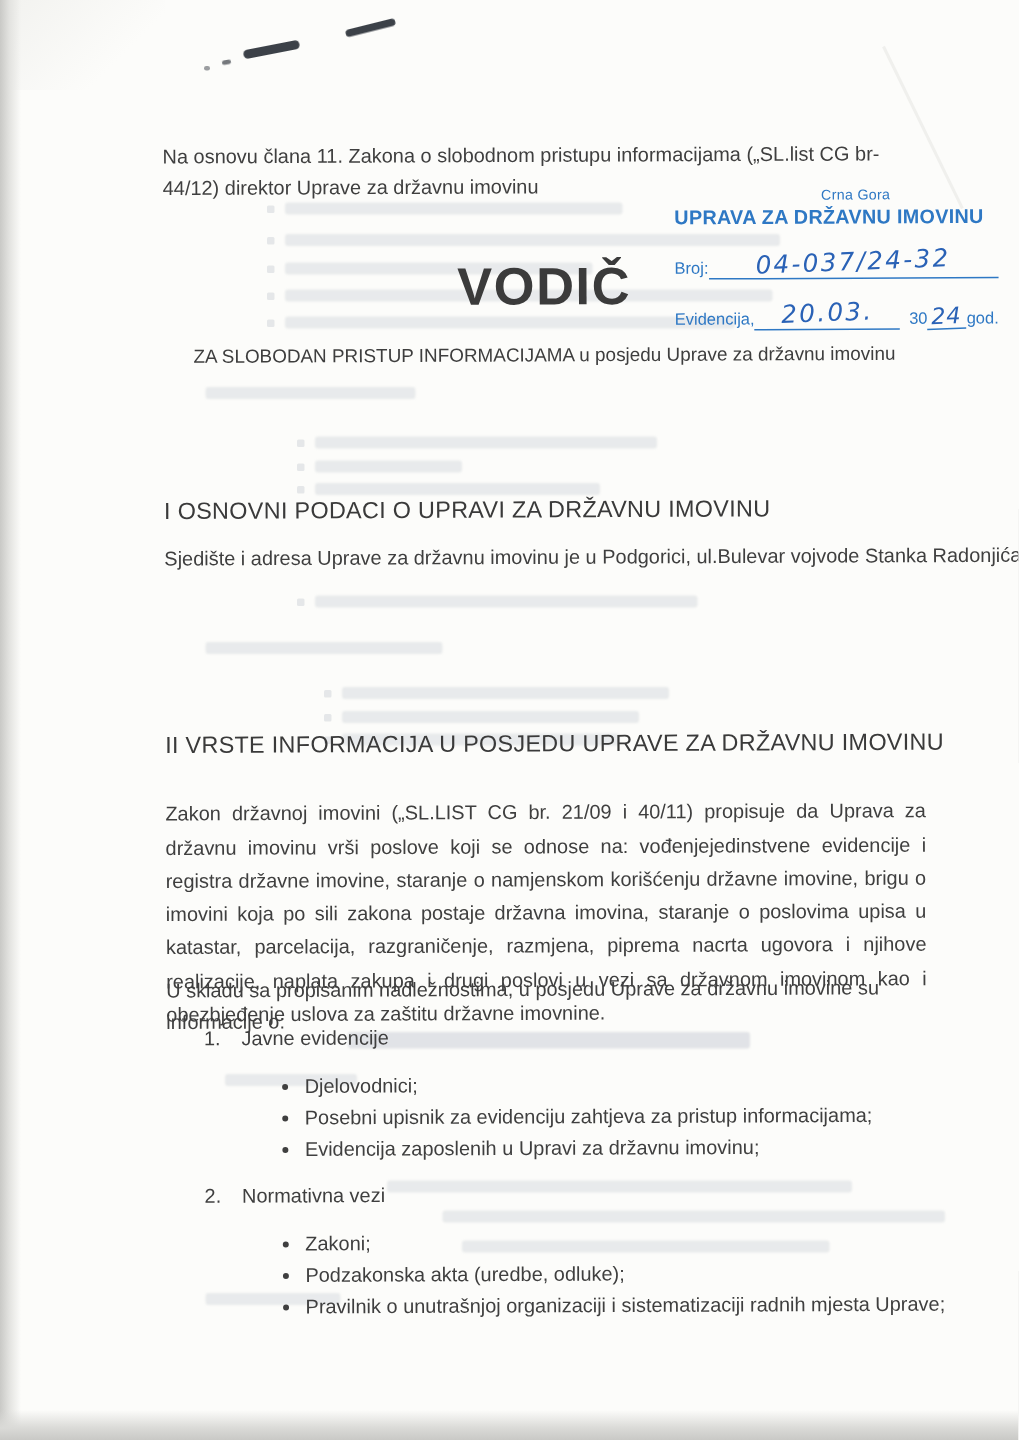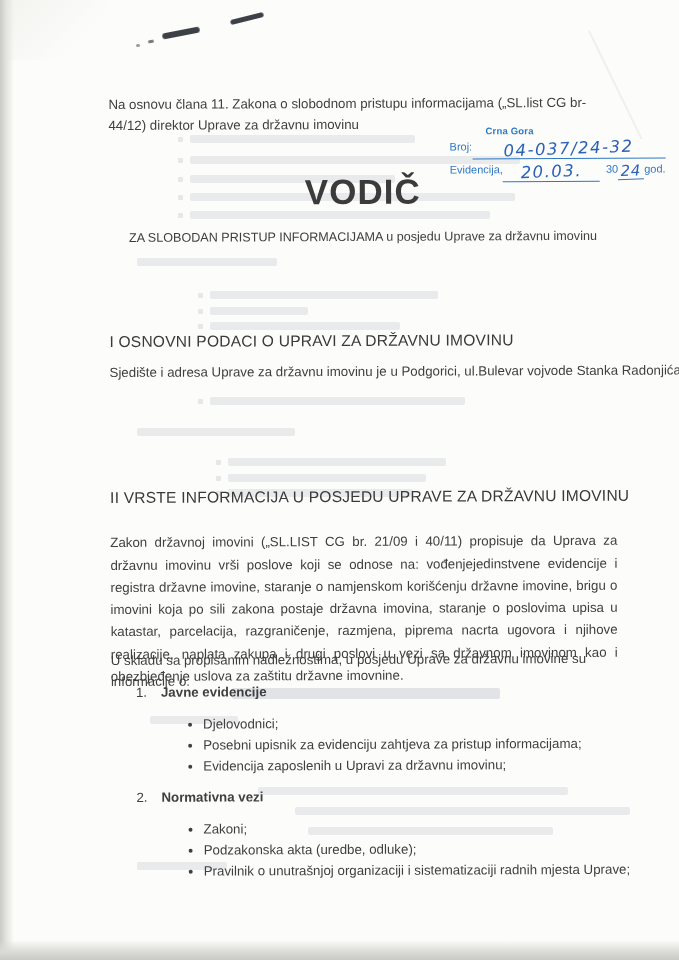--- a/index.html
+++ b/index.html
@@ -49,23 +49,23 @@
 
   .content{position:absolute;left:0;top:0;width:679px;height:960px;transform:rotate(-.25deg);}
 
   .txt{color:#3f3f3f;font-size:13.3px;line-height:21px;}
   .abs{position:absolute;}
 
   .intro{left:110px;top:80px;width:508px;}
 
   
   .stamp{left:451px;top:126px;width:216px;color:var(--stamp-blue);}
-  .stamp-country{font-size:9.5px;font-weight:bold;text-align:left;width:170px;margin-left:36px;letter-spacing:.2px;}
+  .stamp-country{font-size:9.5px;font-weight:normal;text-align:center;width:170px;margin-left:36px;letter-spacing:.2px;}
   .stamp-org{font-size:13.2px;font-weight:bold;letter-spacing:.2px;white-space:nowrap;margin-top:1px;}
-  .stamp-row{display:flex;align-items:flex-start;margin-top:4px;}
+  .stamp-row{display:flex;align-items:flex-end;margin-top:15px;}
   .stamp-label{font-size:11px;white-space:nowrap;padding-bottom:1px;}
   .fill-line{flex:1;border-bottom:1.5px solid var(--stamp-blue);text-align:center;padding-bottom:0px;}
   .hw{
     font-family:"DejaVu Sans", sans-serif;
     font-style:italic;
     color:var(--ink-blue);
     font-size:16.5px;
     letter-spacing:1.5px;
     transform:rotate(-2deg);
     display:inline-block;
@@ -82,21 +82,21 @@
   .addr{left:110px;top:361px;width:520px;white-space:nowrap;}
   .h-two{top:488px;}
   .para1{left:110px;top:518px;width:507px;text-align:justify;line-height:22.3px;}
   .para2{left:110px;top:636px;width:520px;}
 
   .numlist{left:110px;width:520px;}
   .l1{top:684px;}
   .l2{top:789px;}
   .numrow{display:flex;}
   .num{width:25px;padding-left:25px;box-sizing:content-box;color:#3f3f3f;font-size:13.3px;}
-  .numlabel{color:#3f3f3f;font-size:13.3px;font-weight:bold;}
+  .numlabel{color:#3f3f3f;font-size:13.3px;}
   .numlist ul{margin:14px 0 0 0;padding-left:92px;}
   .numlist li{font-size:13.3px;color:#3f3f3f;line-height:21px;}
 
   
   .ghost{position:absolute;background:rgba(138,148,166,.17);height:8px;border-radius:2px;filter:blur(.7px);}
   .ghost-dot{position:absolute;width:5px;height:5px;background:rgba(138,148,166,.20);border-radius:1px;filter:blur(.5px);}
   .ghost-bold{background:rgba(130,142,165,.22);height:11px;}
 </style>
 </head>
 <body>
@@ -141,20 +141,21 @@
     <div class="ghost" style="left:308px;top:827px;width:245px;"></div>
     <div class="ghost" style="left:137px;top:862px;width:90px;"></div>
   </div>
 
   <div class="content">
 
     <p class="abs txt intro">Na osnovu člana 11. Zakona o slobodnom pristupu informacijama („SL.list CG br-44/12) direktor Uprave za državnu imovinu</p>
 
     <div class="abs stamp">
       <div class="stamp-country">Crna Gora</div>
+      <div class="stamp-org">UPRAVA ZA DRŽAVNU IMOVINU</div>
       <div class="stamp-row">
         <span class="stamp-label">Broj:</span>
         <span class="fill-line"><span class="hw">04-037/24-32</span></span>
       </div>
       <div class="stamp-row">
         <span class="stamp-label">Evidencija,</span>
         <span class="fill-line"><span class="hw">20.03.</span></span>
         <span class="stamp-label year-prefix">30</span>
         <span class="hw hw-year">24</span>
         <span class="stamp-label">god.</span>

